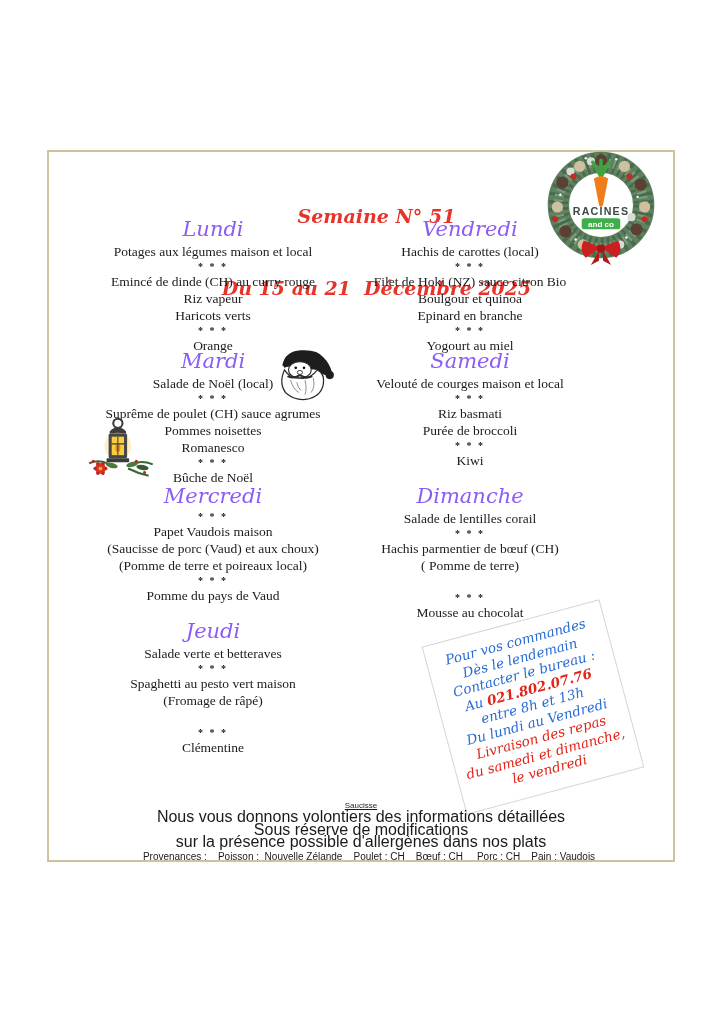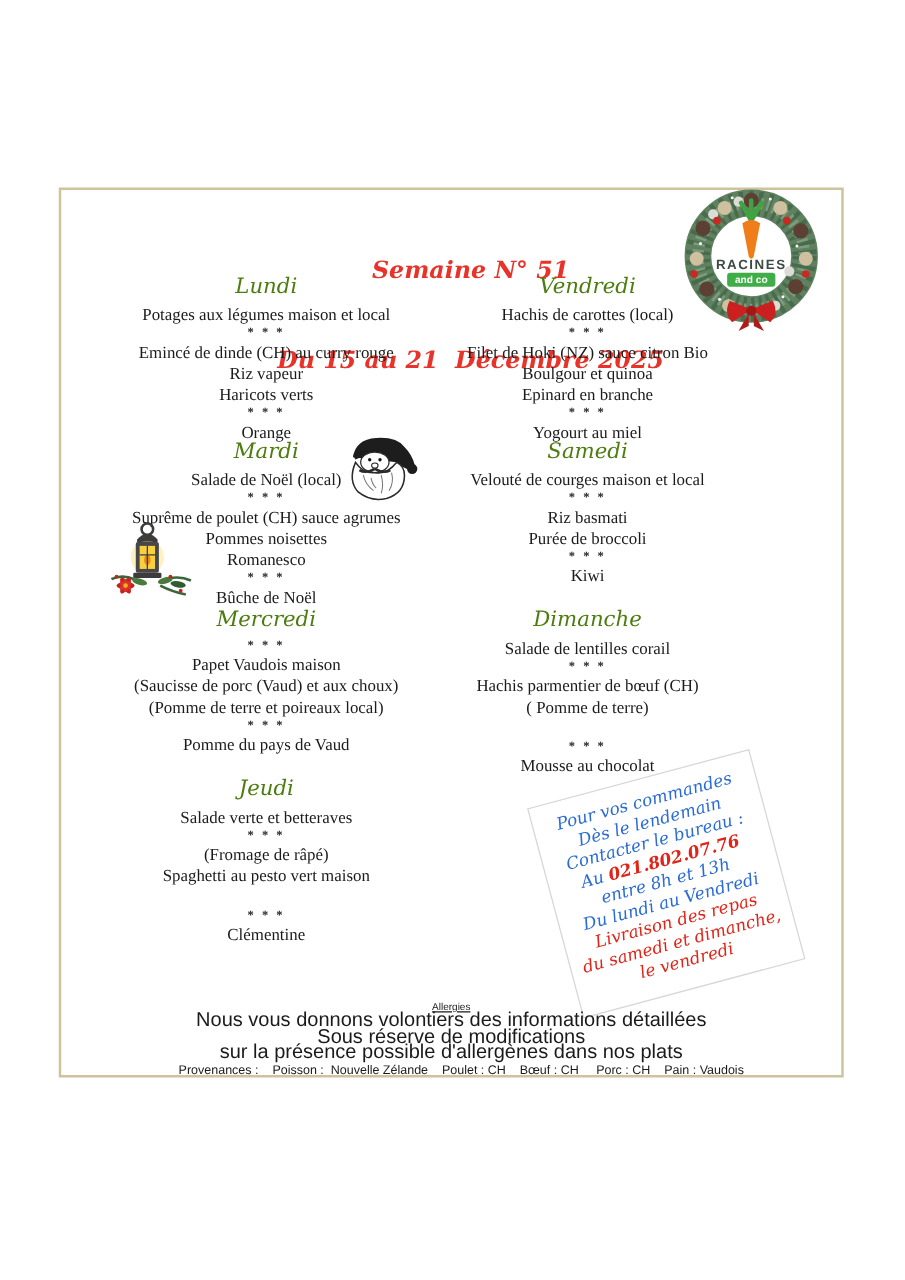--- a/index.html
+++ b/index.html
@@ -4,22 +4,22 @@
 <style>
   html,body{margin:0;padding:0;background:#ffffff;}
   body{width:724px;height:1024px;position:relative;overflow:hidden;
        font-family:"Liberation Serif",serif;}
   .page{position:absolute;left:47px;top:150px;width:624px;height:708px;
         border:2px solid #cdc49e;background:#fff;}
   .title{position:absolute;top:4px;left:0;right:0;text-align:center;padding-left:31px;
          font-family:"DejaVu Serif",serif;font-style:italic;font-weight:bold;
          color:#e8332a;font-size:19px;line-height:24px;white-space:pre;}
   .day{position:absolute;text-align:center;color:#1b1b1b;}
-  .day-name{font-family:"DejaVu Serif",serif;font-style:italic;color:#4d7c0f;
-            font-size:17px;line-height:23px;margin-bottom:2px;}
+  .day-name{font-family:"DejaVu Serif",serif;font-style:italic;color:#8b5cf6;
+            font-size:21px;line-height:23px;margin-bottom:2px;}
   .mi{font-size:13.5px;line-height:17px;min-height:17px;}
   .sep{font-size:10px;line-height:13px;min-height:13px;letter-spacing:2px;font-weight:bold;}
   #day-lundi   {left:8px;  top:66px; width:312px;}
   #day-vendredi{left:265px;top:66px; width:312px;}
   #day-mardi   {left:8px;  top:198px;width:312px;}
   #day-samedi  {left:265px;top:198px;width:312px;}
   #day-mercredi{left:8px;  top:333px;width:312px;}
   #day-dimanche{left:265px;top:333px;width:312px;}
   #day-jeudi   {left:8px;  top:468px;width:312px;}
   .art{position:absolute;}
@@ -159,22 +159,22 @@
     <div class="mi">( Pomme de terre)</div>
     <div class="mi"></div>
     <div class="mi sep">* * *</div>
     <div class="mi">Mousse au chocolat</div>
   </div>
 
   <div class="day" id="day-jeudi">
     <div class="day-name">Jeudi</div>
     <div class="mi">Salade verte et betteraves</div>
     <div class="mi sep">* * *</div>
+    <div class="mi">Spaghetti au pesto vert maison</div>
     <div class="mi">(Fromage de râpé)</div>
-    <div class="mi">Spaghetti au pesto vert maison</div>
     <div class="mi"></div>
     <div class="mi sep">* * *</div>
     <div class="mi">Clémentine</div>
   </div>
 
   <div class="art" id="santa">
     <svg viewBox="0 0 66 56" width="68" height="58">
       <path d="M12,20 Q14,6 30,5 Q46,4 52,12 Q58,18 60,26 Q61,31 56,30 Q50,28 46,24 Z" fill="#1d1d1d"></path>
       <circle cx="58" cy="29" r="4" fill="#1d1d1d"></circle>
       <path d="M13,20 Q30,13 46,22" stroke="#1d1d1d" stroke-width="4" fill="none"></path>
@@ -225,20 +225,20 @@
     <div class="ob-blue">Contacter le bureau :</div>
     <div><span class="ob-blue">Au </span><span class="ob-phone">021.802.07.76</span></div>
     <div class="ob-blue">entre 8h et 13h</div>
     <div class="ob-blue">Du lundi au Vendredi</div>
     <div class="ob-red">Livraison des repas</div>
     <div class="ob-red">du samedi et dimanche,</div>
     <div class="ob-red">le vendredi</div>
   </div>
 
   <div class="footer">
-    <div class="allergies">Allergies</div>
+    <div class="allergies">Saucisse</div>
     <div class="f-line">Nous vous donnons volontiers des informations détaillées</div>
     <div class="f-line">Sous réserve de modifications</div>
     <div class="f-line">sur la présence possible d'allergènes dans nos plats</div>
     <div class="f-prov">Provenances :    Poisson :  Nouvelle Zélande    Poulet : CH    Bœuf : CH     Porc : CH    Pain : Vaudois</div>
   </div>
 
 </div>
 
 </body></html>

